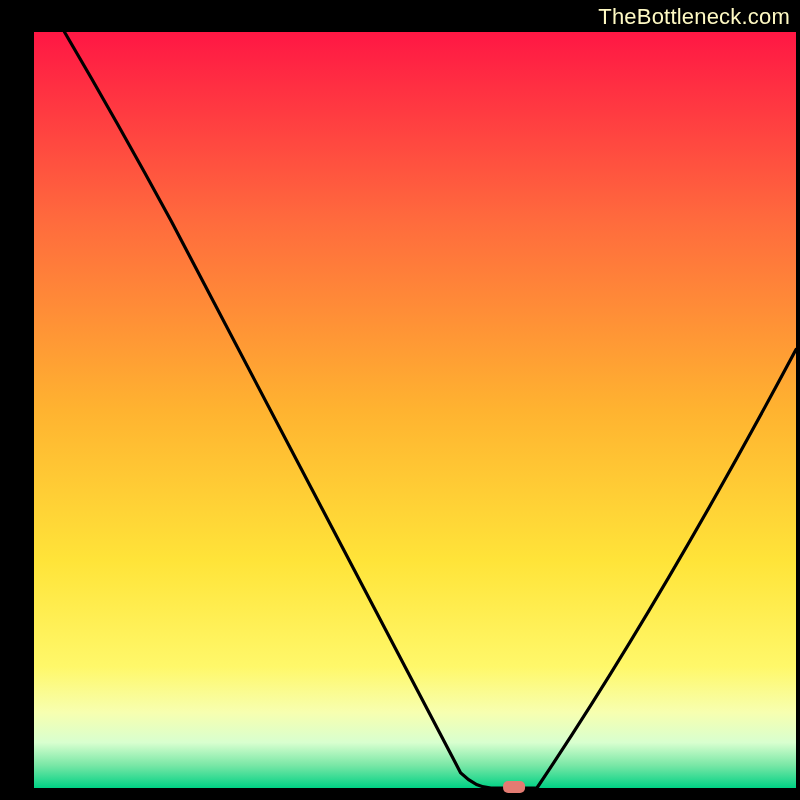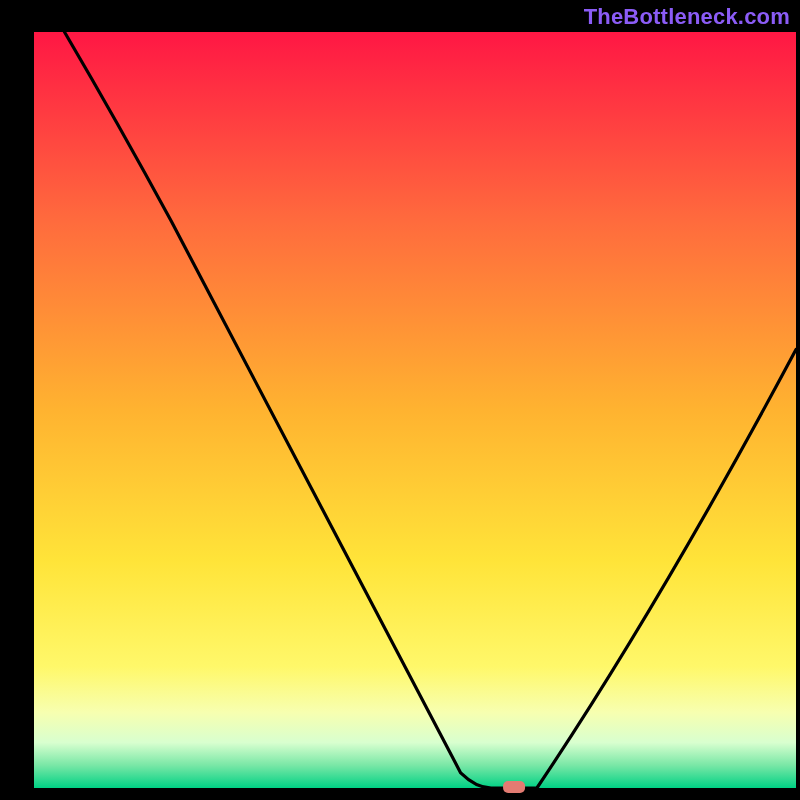--- a/index.html
+++ b/index.html
@@ -17,22 +17,22 @@
   }
   svg {
     display: block;
   }
   .watermark {
     position: absolute;
     top: 4px;
     right: 10px;
     font-family: Arial, Helvetica, sans-serif;
     font-size: 22px;
-    font-weight: 700;
-    color: #8b5cf6;
+    font-weight: 400;
+    color: #fef9c3;
     letter-spacing: 0.2px;
     user-select: none;
   }
 </style>
 </head>
 <body>
 
 <div class="chart-container">
   <svg width="800" height="800" viewBox="0 0 800 800">
     <defs>

